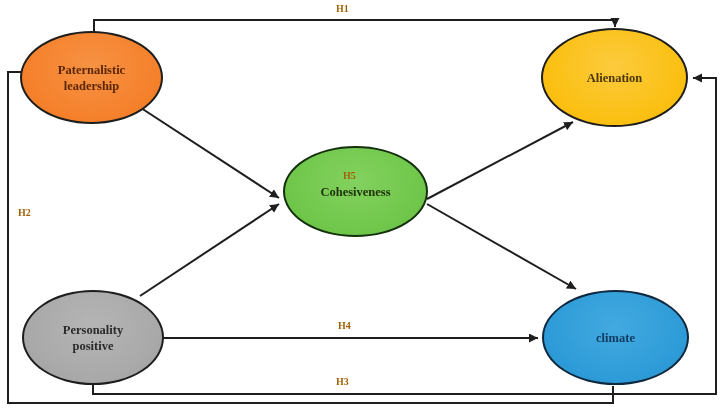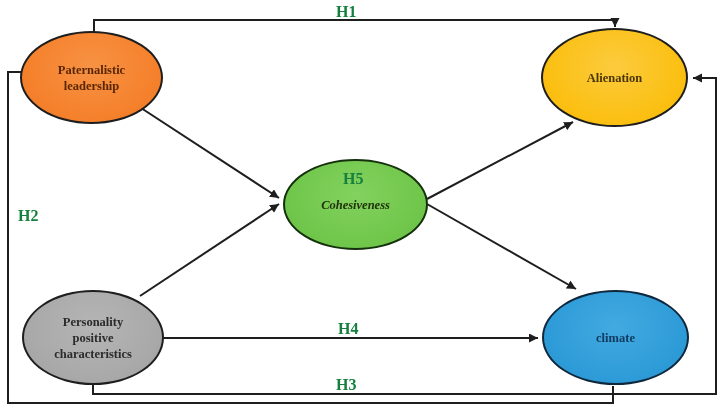--- a/index.html
+++ b/index.html
@@ -12,30 +12,30 @@
     position:absolute;z-index:2;box-sizing:border-box;
     border:2.5px solid #1e1e1e;border-radius:50%;
     display:flex;flex-direction:column;align-items:center;justify-content:center;
     text-align:center;font-weight:bold;font-size:12.5px;line-height:1.28;
   }
   .node span{display:block;}
   .node-paternalistic{left:20px;top:31px;width:143px;height:93px;
     background:radial-gradient(ellipse at 50% 38%,#f79244 0%,#f5812c 65%,#ef7722 100%);color:#5a2706;}
   .node-alienation{left:541px;top:28px;width:147px;height:99px;
     background:radial-gradient(ellipse at 50% 38%,#fccb3e 0%,#fbc013 65%,#f4b607 100%);color:#4a3606;}
-  .node-cohesiveness{left:283px;top:159px;width:145px;height:91px;
+  .node-cohesiveness{left:283px;top:146px;width:145px;height:91px;
     background:radial-gradient(ellipse at 50% 38%,#83d15f 0%,#70c74b 65%,#65bd40 100%);color:#21330c;
-    border-color:#15300d;font-style:italic;}
+    border-color:#15300d;}
   .node-personality{left:22px;top:290px;width:142px;height:95px;
     background:radial-gradient(ellipse at 50% 38%,#b5b5b5 0%,#a9a9a9 65%,#9e9e9e 100%);color:#2b2b2b;text-align:right;}
   .node-climate{left:542px;top:290px;width:147px;height:95px;
     background:radial-gradient(ellipse at 50% 38%,#43a9e0 0%,#2e9cd8 65%,#2590cc 100%);color:#113c60;
     border-color:#10283d;}
   .hlabel{
-    position:absolute;z-index:3;font-weight:bold;font-size:16px;color:#15803d;
+    position:absolute;z-index:3;font-weight:bold;font-size:10px;color:#a16207;
     white-space:nowrap;
     text-align:right;
   }
   .hlabel-h1{left:336px;top:3px;}
   .hlabel-h2{left:10px;top:207px;margin-left:8px;}
   .hlabel-h3{left:336px;top:376px;}
   .hlabel-h4{left:338px;top:320px;}
   .hlabel-h5{left:343px;top:129px;margin-top:41px;}
 </style>
 </head>
@@ -70,21 +70,20 @@
     <span>Alienation</span>
   </div>
 
   <div class="node node-cohesiveness">
     <span>Cohesiveness</span>
   </div>
 
   <div class="node node-personality">
     <span>Personality</span>
     <span>positive</span>
-    <span>characteristics</span>
   </div>
 
   <div class="node node-climate">
     <span>climate</span>
   </div>
 
   <div class="hlabel hlabel-h1">H1</div>
   <div class="hlabel hlabel-h2">H2</div>
   <div class="hlabel hlabel-h3">H3</div>
   <div class="hlabel hlabel-h4">H4</div>

